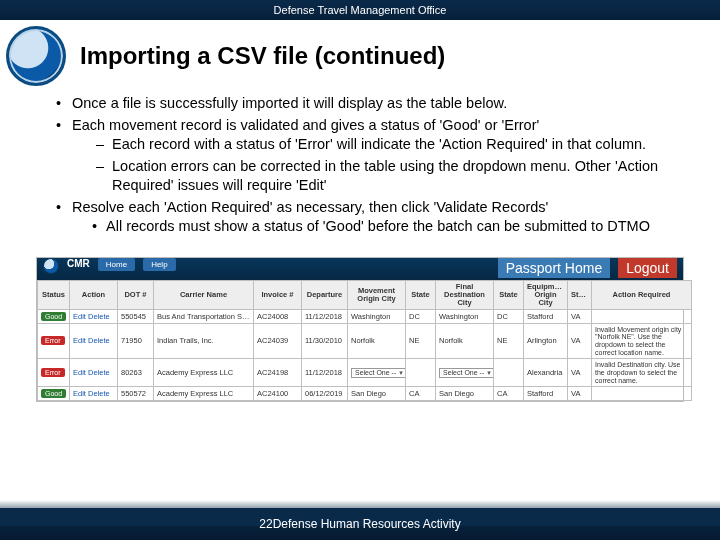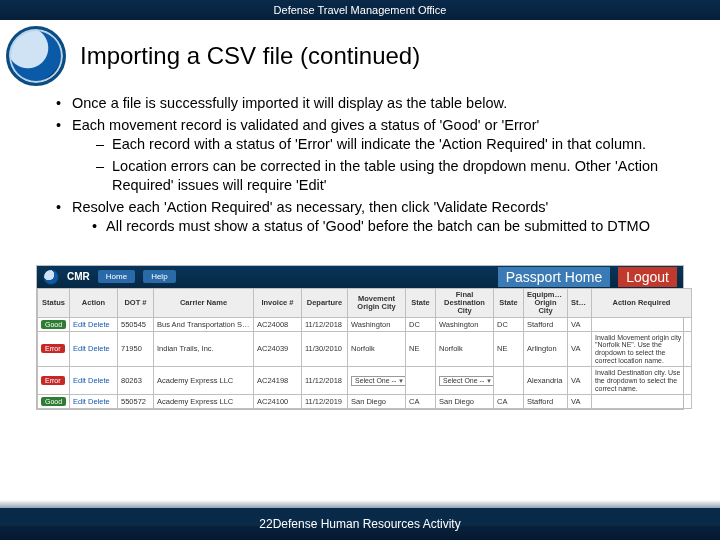--- a/index.html
+++ b/index.html
@@ -1,33 +1,33 @@
 <!DOCTYPE html>
 <html><head>
 <meta charset="utf-8">
 <style>
   *{box-sizing:border-box;margin:0;padding:0;font-family:Arial,Helvetica,sans-serif}
   body{width:720px;height:540px;background:#fff;position:relative;overflow:hidden}
   .topbar{height:20px;background:linear-gradient(#0a2a4a,#06203a);color:#fff;font-size:11px;display:flex;align-items:center;justify-content:center;padding:0 8px}
   .titlewrap{display:flex;align-items:center;gap:14px;padding:6px 10px 8px 6px}
   .seal{width:60px;height:60px;border-radius:50%;background:radial-gradient(circle at 35% 35%,#cfe3f5 0 40%,#0a5aa8 42% 70%,#073a6e 72% 100%);border:3px solid #0b4d82;box-shadow:inset 0 0 0 2px #b9d3e8}
-  .title{font-size:24px;font-weight:normal;color:#000}
+  .title{font-size:24px;font-weight:bold;color:#000}
   .bullets{padding:0 32px 8px 56px;font-size:14.5px;line-height:1.35;color:#000}
   ul{list-style:none}
   .b1>li{position:relative;padding-left:16px;margin-bottom:2px}
   .b1>li::before{content:"•";position:absolute;left:0;top:0}
   .b2{padding-left:24px}
   .b2>li{position:relative;padding-left:16px;margin-bottom:2px}
   .b2>li::before{content:"–";position:absolute;left:0;top:0}
   .b3{padding-left:20px}
-  .b3>li{position:relative;padding-left:14px;margin-bottom:14px}
+  .b3>li{position:relative;padding-left:14px;margin-bottom:6px}
   .b3>li::before{content:"•";position:absolute;left:0;top:0}
 
   .shot{margin:6px 36px 0 36px;border:1px solid #bbb;background:#fff;font-size:8px;color:#333}
-  .shot-bar{background:linear-gradient(#08355a,#062844);height:22px;display:flex;align-items:center;padding:0 6px;gap:8px}
+  .shot-bar{background:linear-gradient(#08355a,#062844);height:22px;display:flex;align-items:flex-start;padding:0 6px;gap:8px}
   .mini-seal{width:16px;height:16px;border-radius:50%;background:radial-gradient(circle at 35% 35%,#cfe3f5 0 40%,#0a5aa8 42% 100%);border:1px solid #0a3a60}
   .cmr{color:#fff;font-weight:bold;font-size:10px}
   .tabbtn{background:#2a6aa8;color:#fff;font-size:8px;padding:2px 8px;border-radius:2px}
   .shot-bar .spacer{flex:1}
   .pill{font-size:14px;padding:2px 8px;border-radius:0;color:#fff}
   .pill.home{background:#3a7ab5}
   .pill.logout{background:#c0392b}
   .note{padding:4px 6px;font-size:8px;color:#444}
   .note b{color:#c62828;font-weight:bold}
   table{width:100%;border-collapse:collapse;table-layout:fixed}
@@ -174,21 +174,21 @@
           <td>
             <div class="artext">Invalid Destination city. Use the dropdown to select the correct name.</div>
           </td>
         </tr>
         <tr>
           <td><span class="st Good">Good</span></td>
           <td><span class="lk">Edit</span> <span class="lk">Delete</span></td>
           <td>550572</td>
           <td>Academy Express LLC</td>
           <td>AC24100</td>
-          <td>11/12/2019</td>
+          <td>06/12/2019</td>
           <td>San Diego</td>
           <td>CA</td>
           <td>San Diego</td>
           <td>CA</td>
           <td>Stafford</td>
           <td>VA</td>
           <td>
             <div class="artext"></div>
           </td>
         </tr>

